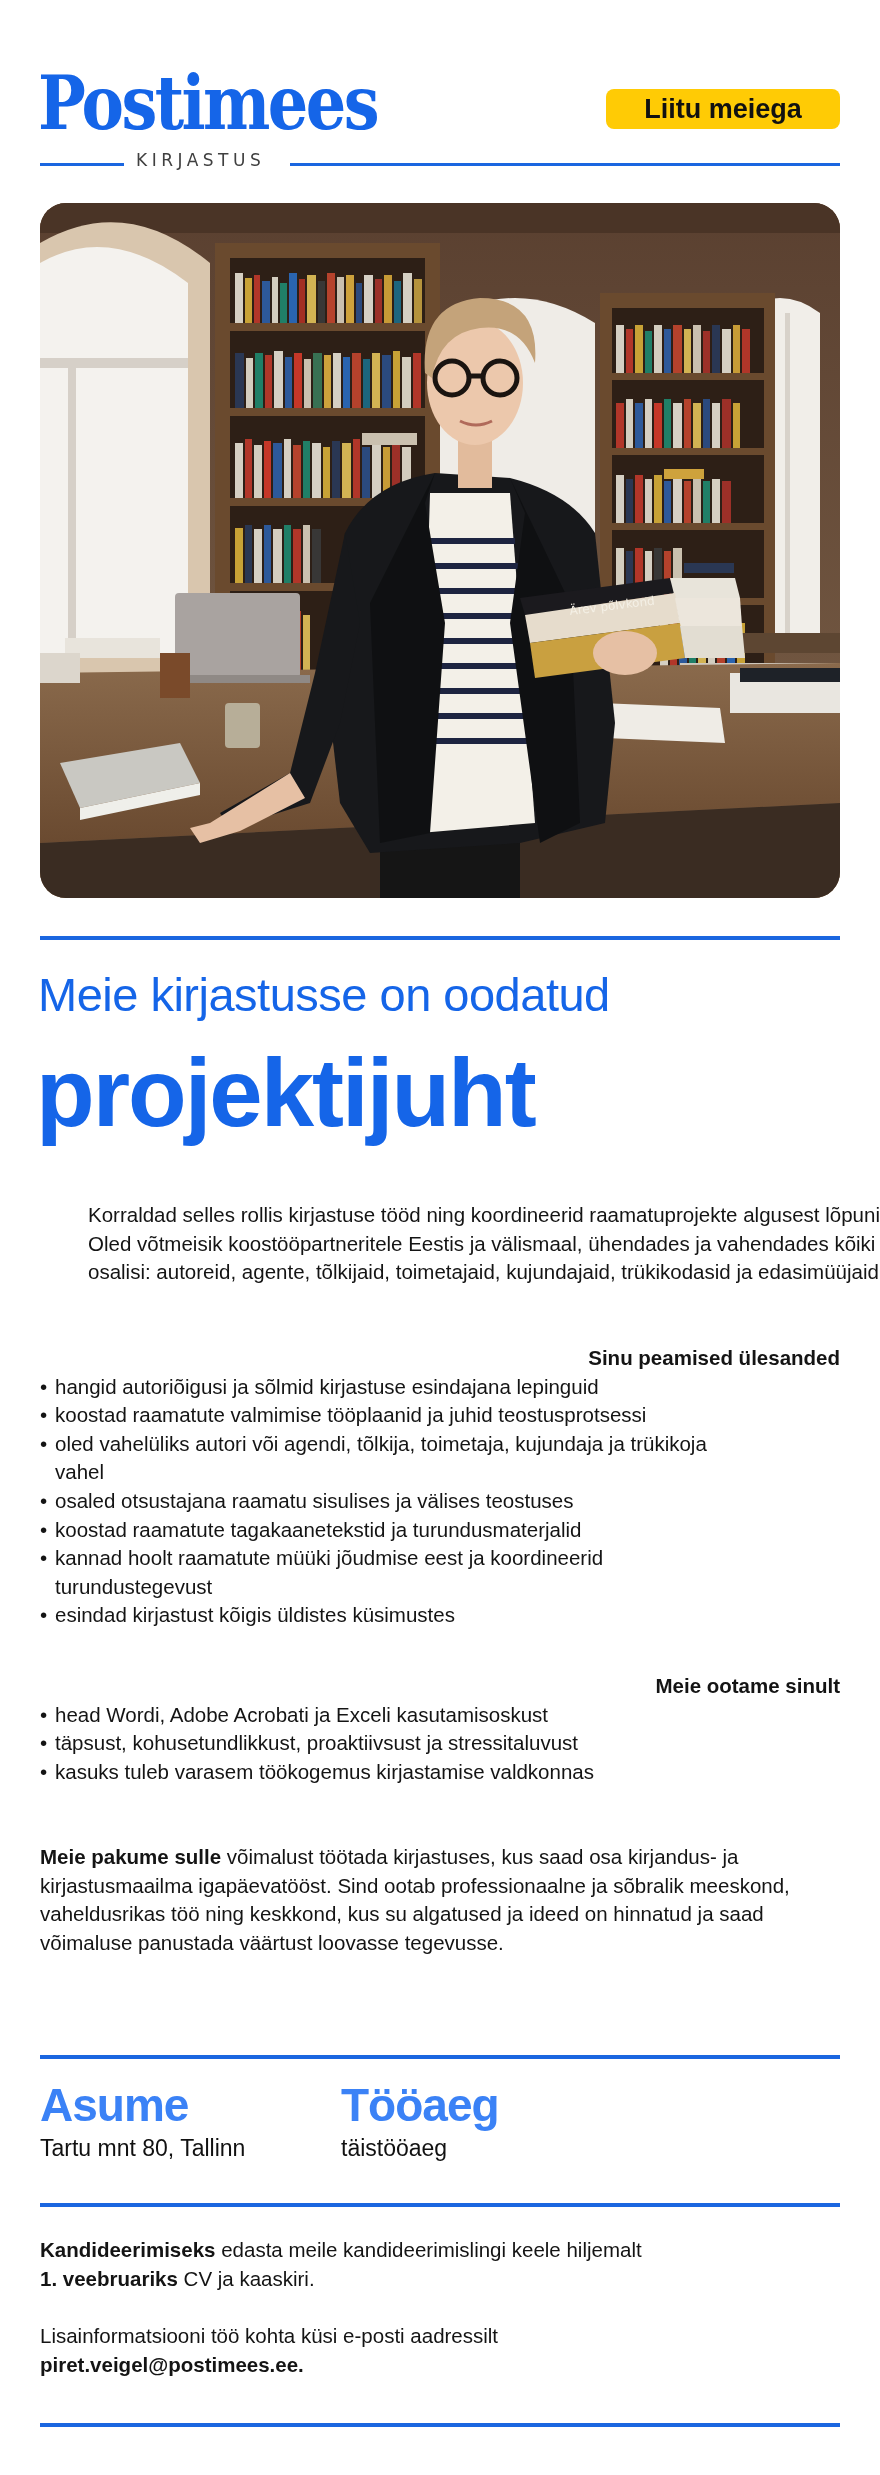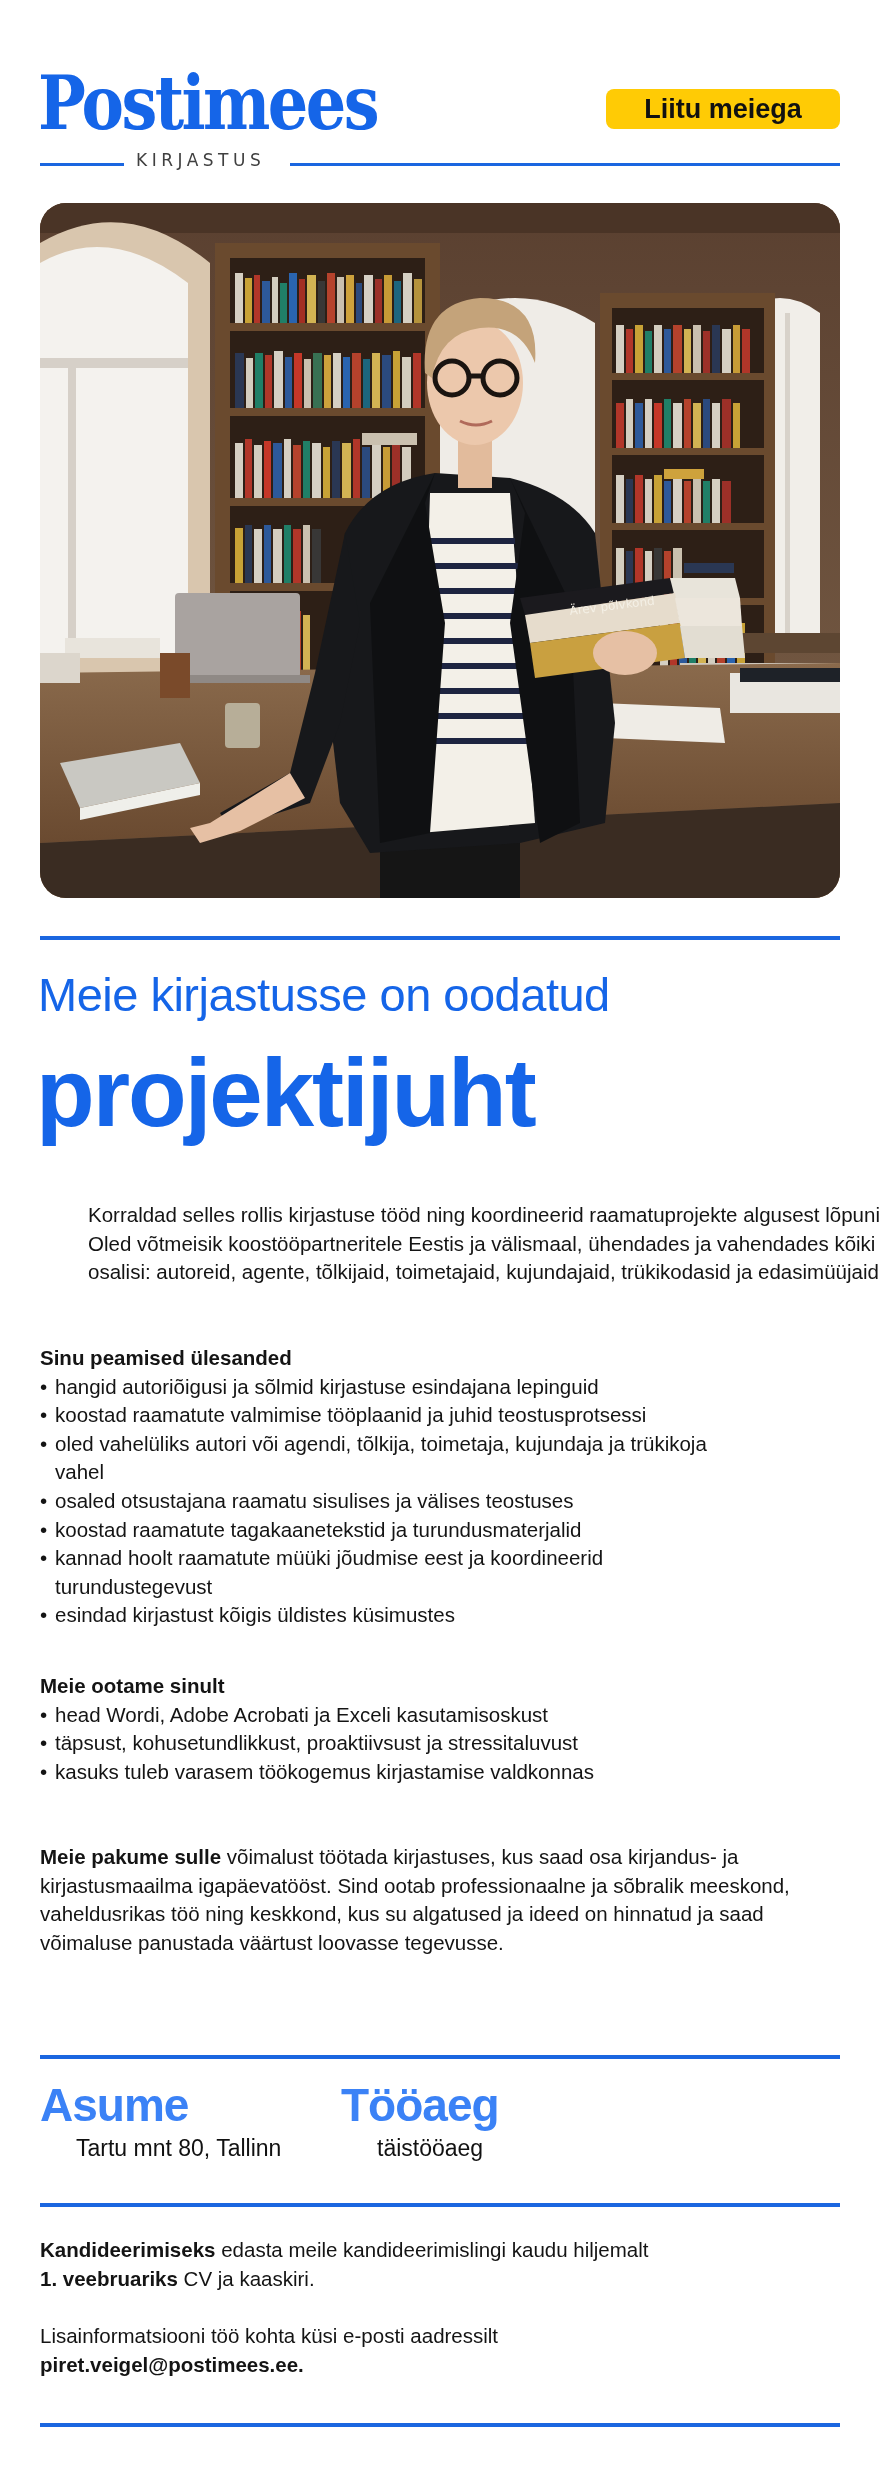--- a/index.html
+++ b/index.html
@@ -25,25 +25,25 @@
   
   .subtitle { left: 38px; top: 967px; font-size: 47px; color: #1565e8; font-weight: normal; letter-spacing: -0.5px; white-space: nowrap; }
   .title { left: 36px; top: 1038px; font-size: 96px; color: #1565e8; font-weight: bold; letter-spacing: -2px; white-space: nowrap; line-height: 1.15; }
 
   
   .body-text { left: 40px; width: 800px; font-size: 20.5px; line-height: 28.6px; color: #141414; }
   .body-text b { font-weight: bold; }
   .bullet-list { list-style: none; }
   .bullet-list li { position: relative; padding-left: 15px; }
   .bullet-list li::before { content: "\2022"; position: absolute; left: 0; top: 0; }
-  .section-head { font-weight: bold; }
+  .section-head { font-weight: bold; text-align: right; }
 
   .info-col { top: 2080px; }
   .info-head { font-size: 46px; font-weight: bold; letter-spacing: -1px; line-height: 1.1; color: #3b82f6; }
-  .info-val { font-size: 23px; margin-top: 4px; color: #111; margin-left: 36px; }
+  .info-val { font-size: 23px; margin-top: 4px; color: #111; }
 </style>
 </head>
 <body>
 
 <div class="abs logo-word">Postimees</div>
 <div class="abs logo-line-left"></div>
 <div class="abs logo-sub">KIRJASTUS</div>
 <div class="abs logo-line-right"></div>
 <div class="abs join-btn">Liitu meiega</div>
 
@@ -331,17 +331,17 @@
 <div class="abs info-col" style="left:40px;">
   <div class="info-head">Asume</div>
   <div class="info-val">Tartu mnt 80, Tallinn</div>
 </div>
 <div class="abs info-col" style="left:341px;">
   <div class="info-head">Tööaeg</div>
   <div class="info-val">täistööaeg</div>
 </div>
 <div class="rule" style="top:2203px;"></div>
 
-<p class="abs body-text" style="top:2236px; width:700px;"><b>Kandideerimiseks</b><span> edasta meile kandideerimislingi kaudu hiljemalt</span><br><b>1. veebruariks</b><span> CV ja kaaskiri.</span></p>
+<p class="abs body-text" style="top:2236px; width:700px;"><b>Kandideerimiseks</b><span> edasta meile kandideerimislingi keele hiljemalt</span><br><b>1. veebruariks</b><span> CV ja kaaskiri.</span></p>
 
 <p class="abs body-text" style="top:2322px;"><span>Lisainformatsiooni töö kohta küsi e-posti aadressilt</span><br><b>piret.veigel@postimees.ee.</b></p>
 
 <div class="rule" style="top:2423px;"></div>
 
 </body></html>

